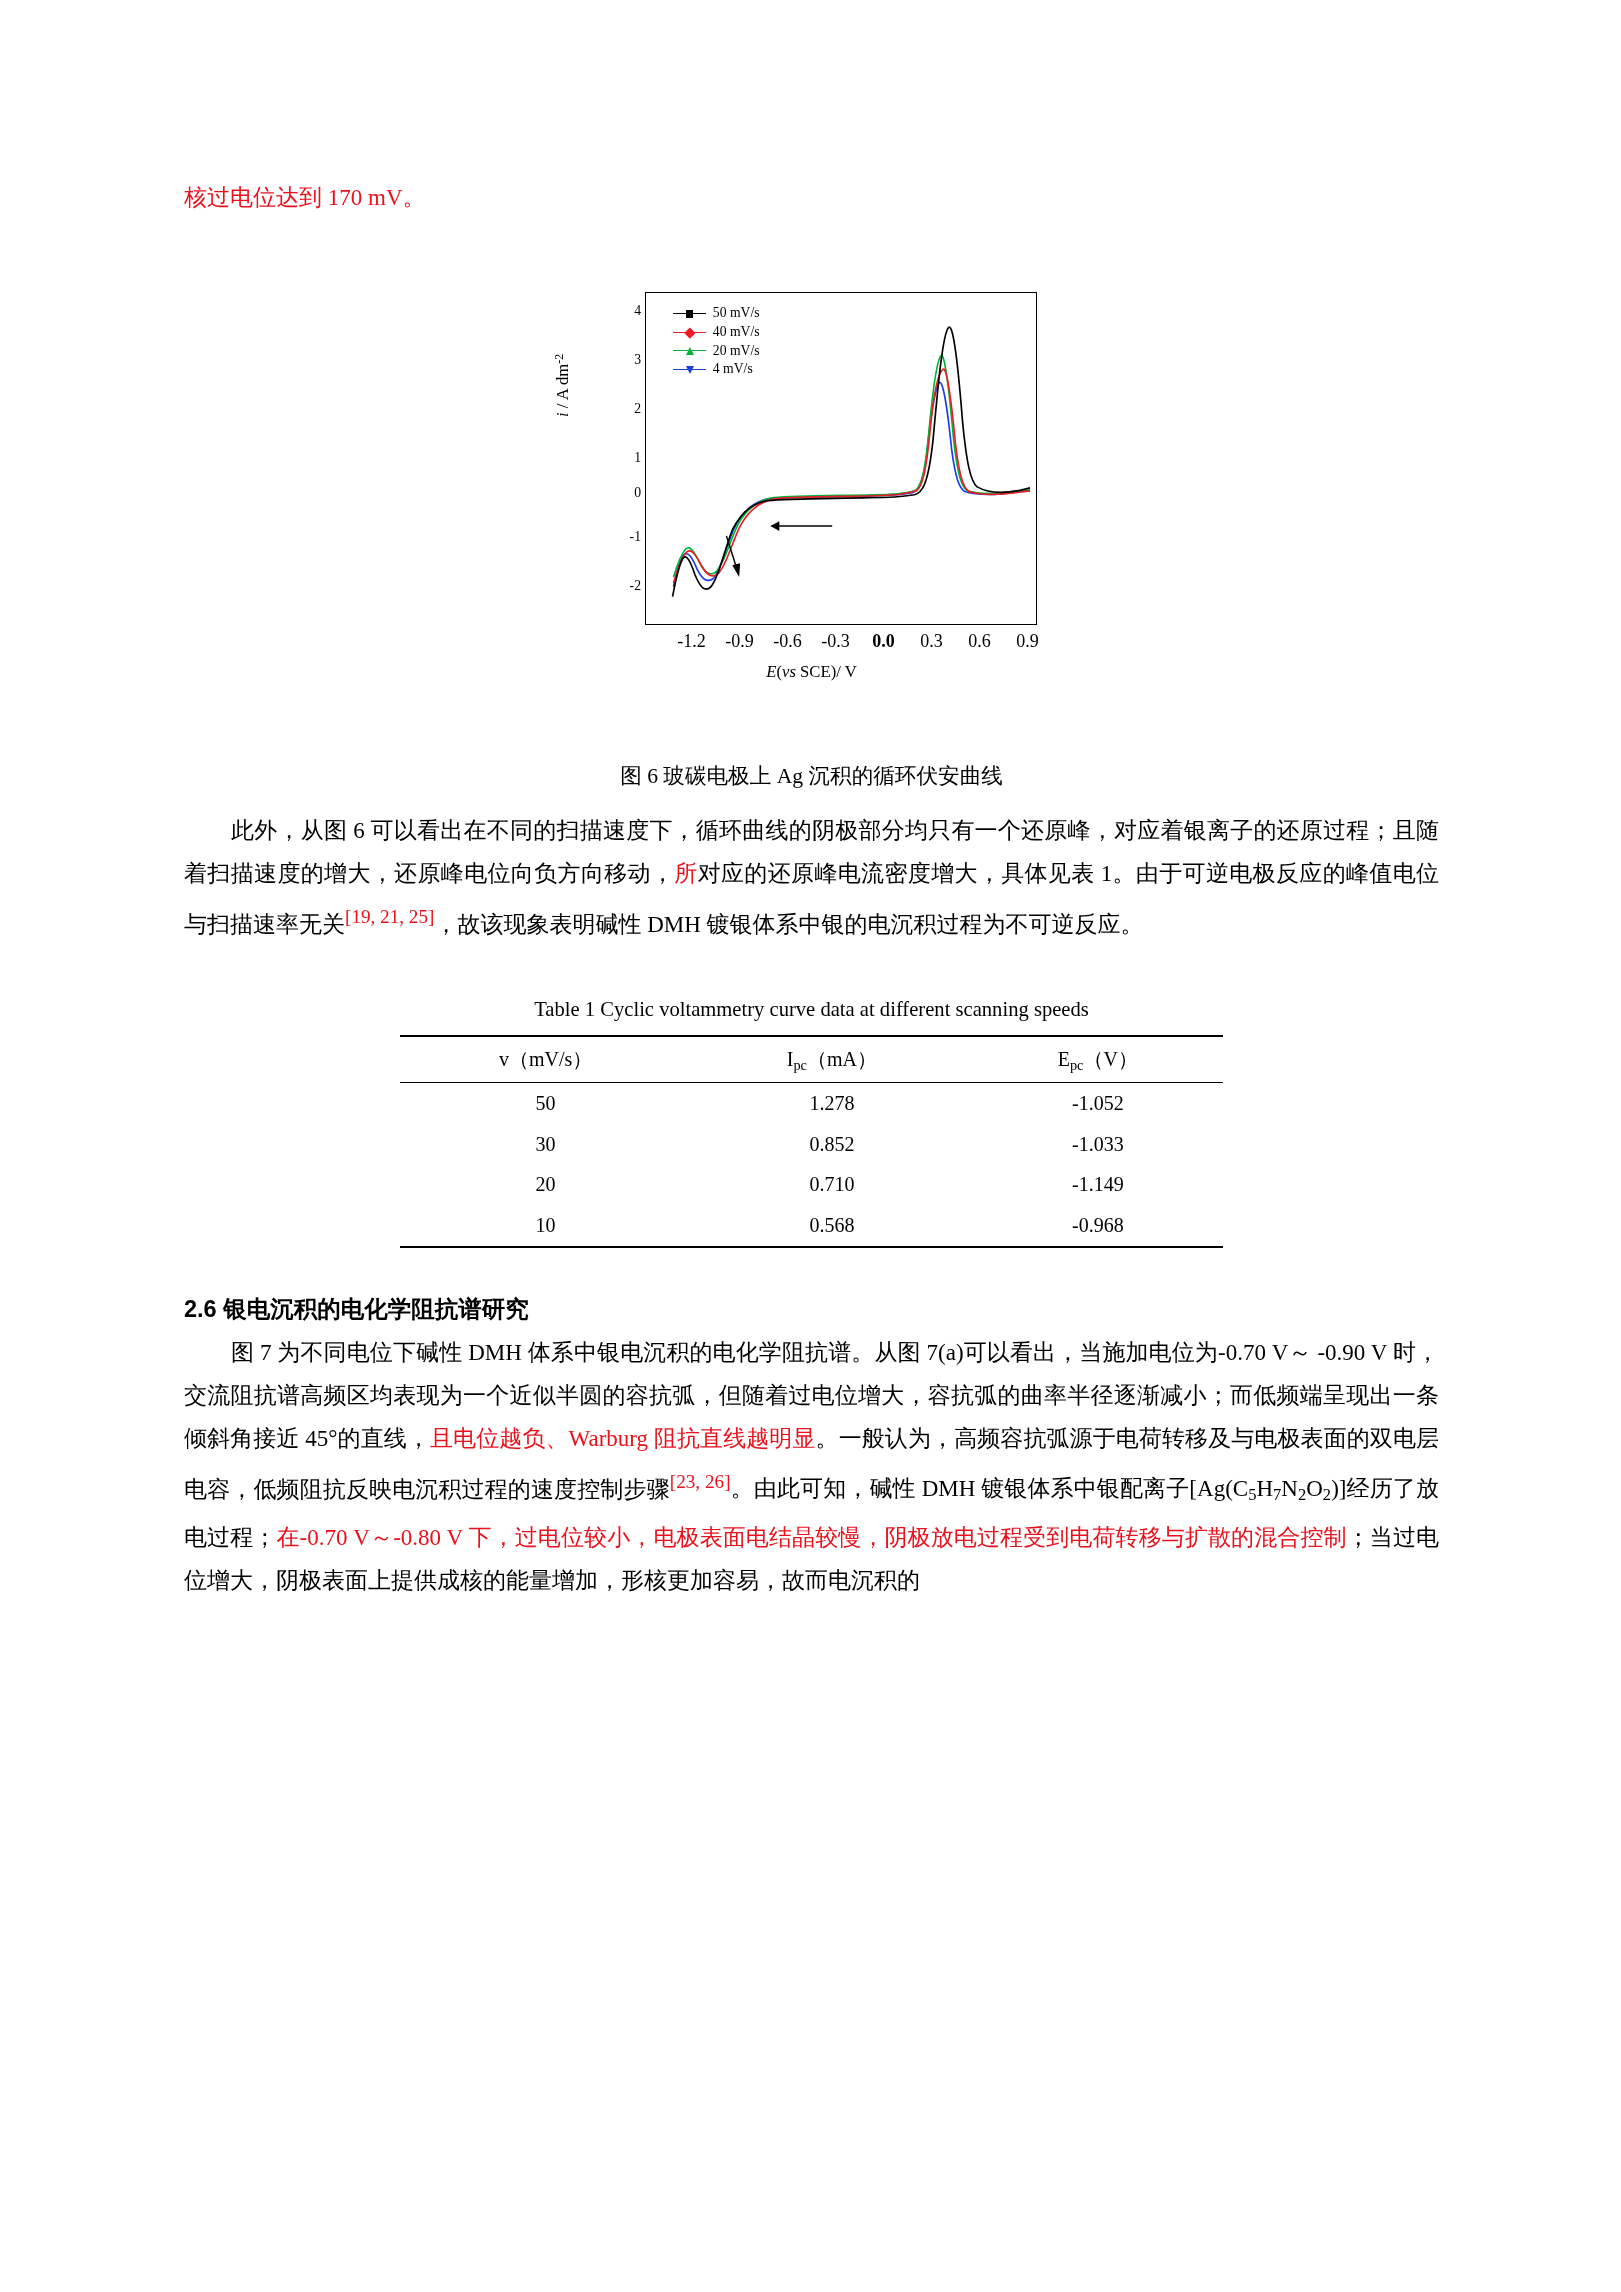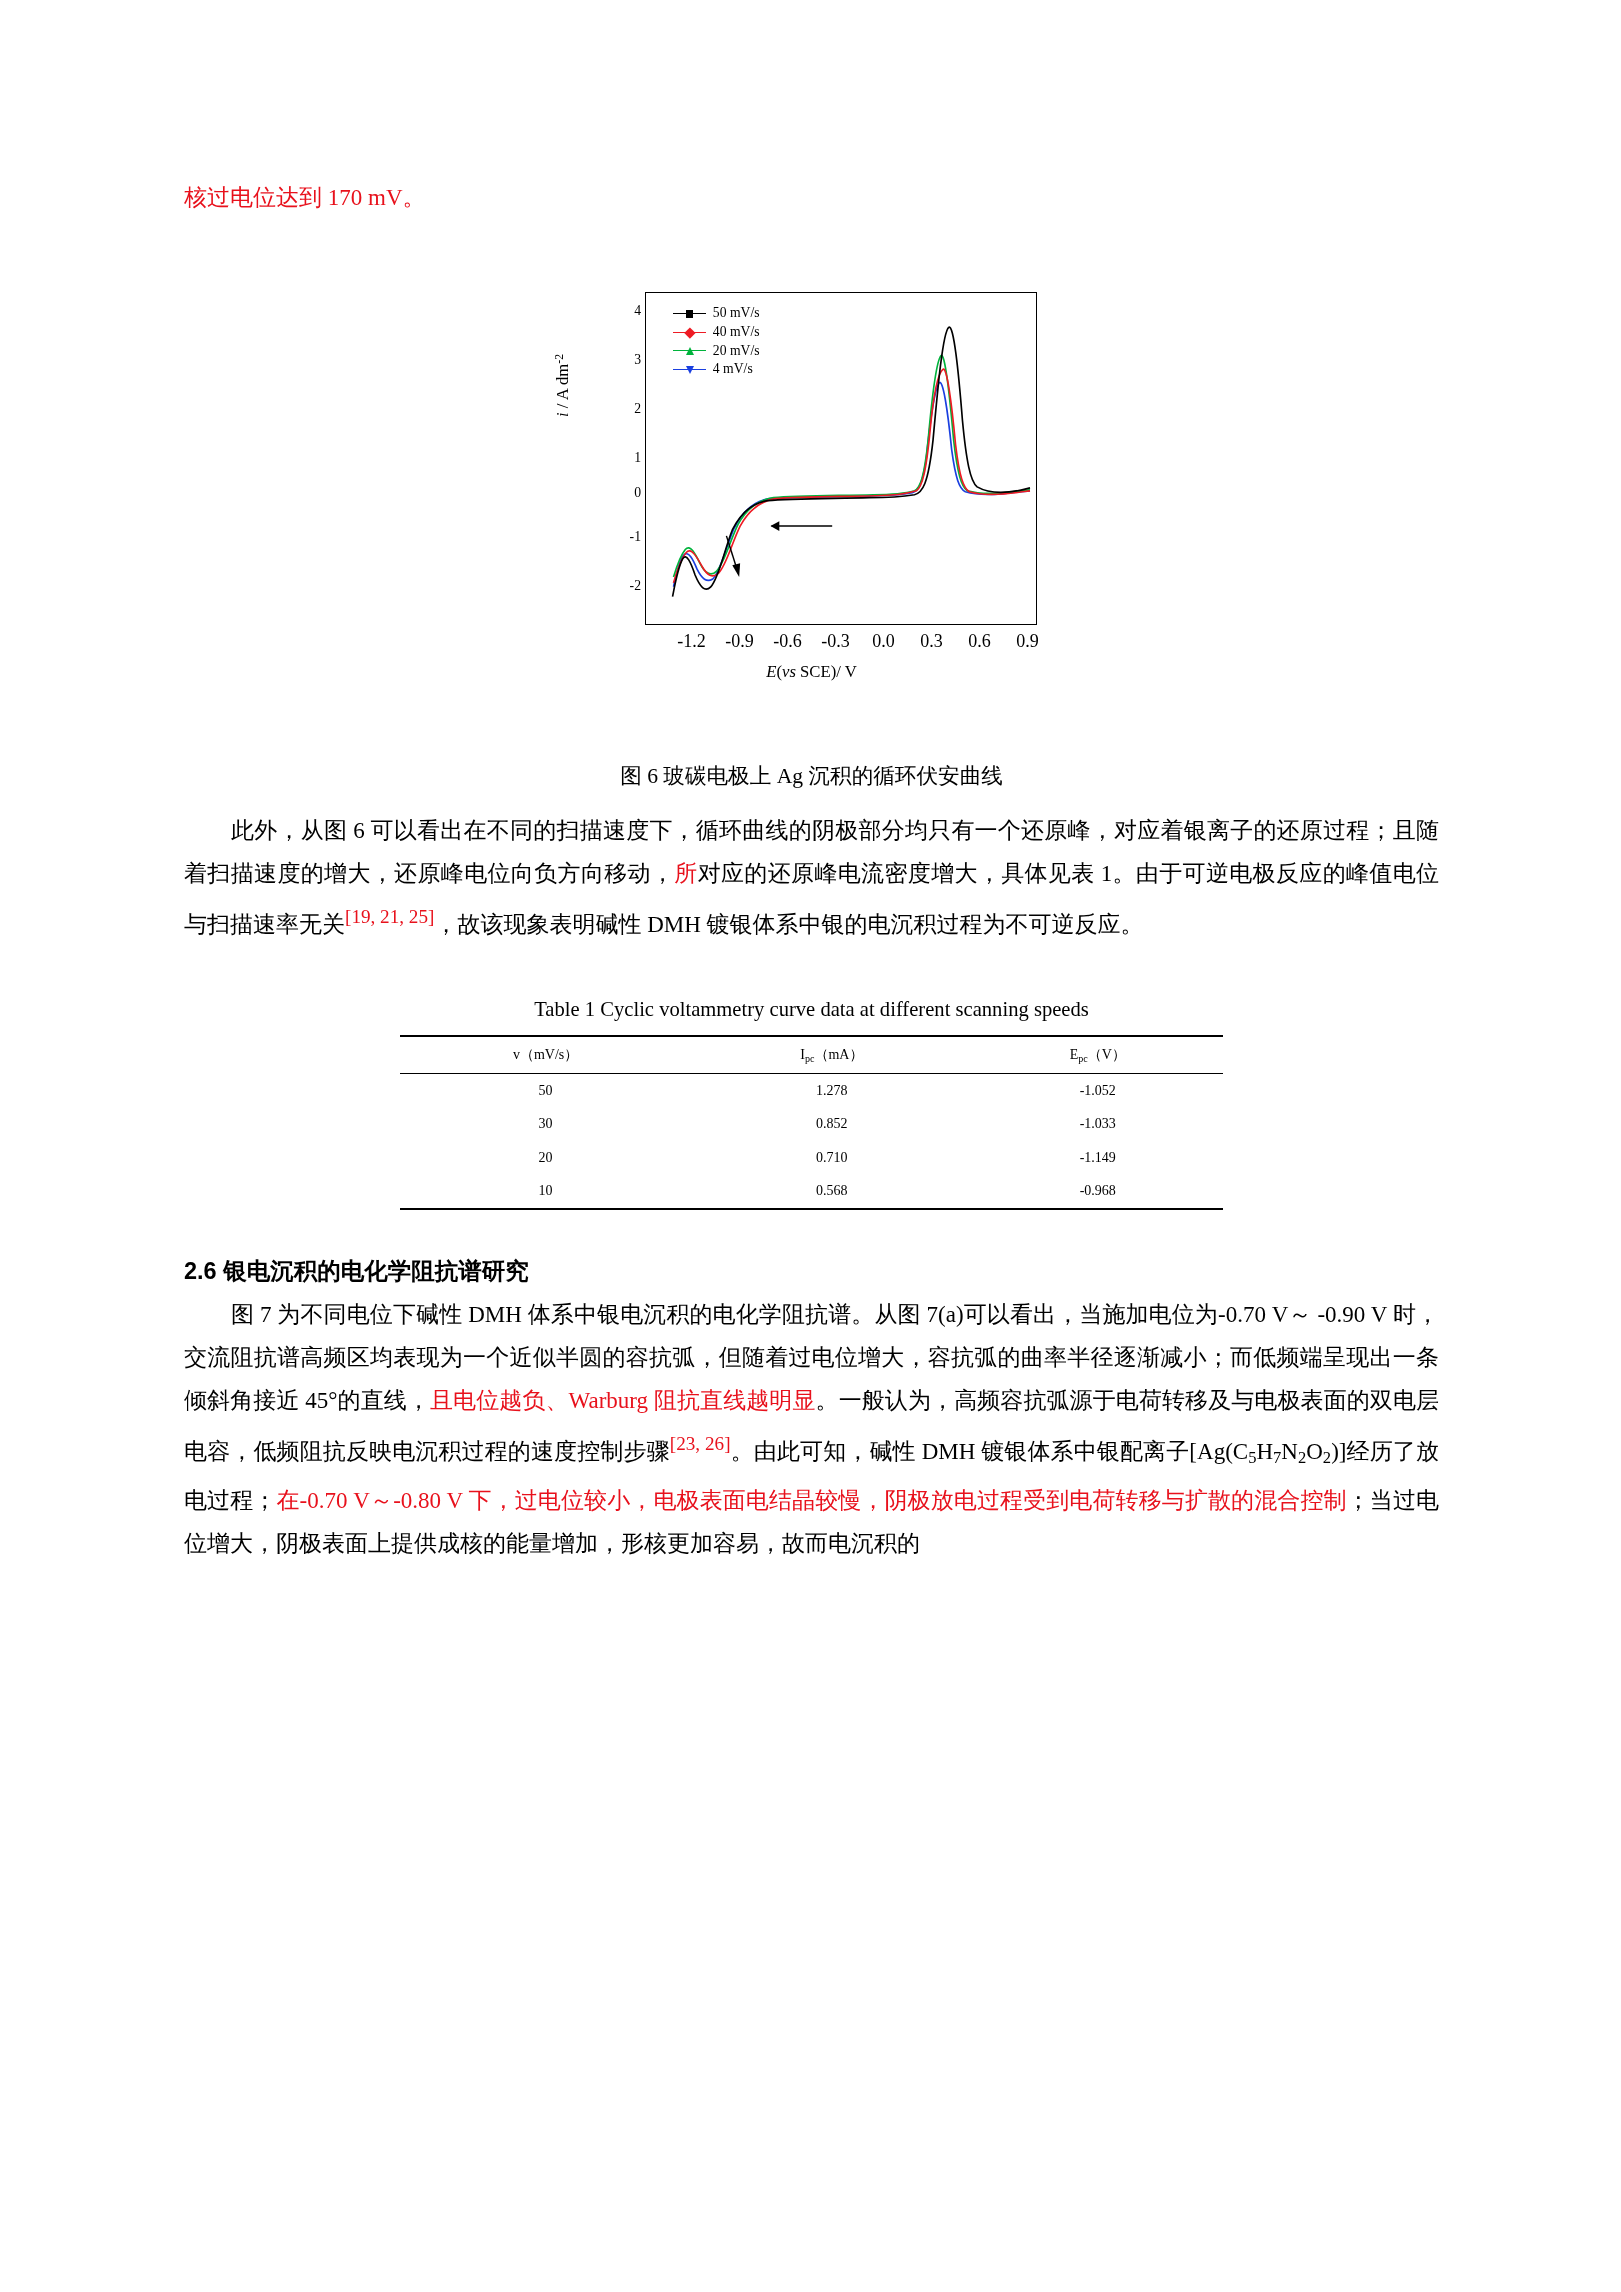--- a/index.html
+++ b/index.html
@@ -55,21 +55,21 @@
   }
   .tblcap-en {
     font-size:20.6px;
     text-align:center;
     line-height:35px;
   }
   table.data {
     border-collapse:collapse;
     margin:7.8px auto 0 auto;
     width:823px;
-    font-size:14px;
+    font-size:20px;
   }
   table.data th, table.data td {
     text-align:center;
     padding:8.8px 0;
     font-weight:normal;
   }
   table.data thead th { border-top:2.2px solid #000; border-bottom:1.2px solid #000; }
   table.data tbody tr:last-child td { border-bottom:2.2px solid #000; }
   .sub { font-size:0.72em; vertical-align:-0.25em; }
   .sup { font-size:0.7em; vertical-align:0.45em; }
@@ -216,21 +216,21 @@
         <div class="ytick" style="top:139px;">2</div>
         <div class="ytick" style="top:188px;">1</div>
         <div class="ytick" style="top:223px;">0</div>
         <div class="ytick" style="top:267px;">-1</div>
         <div class="ytick" style="top:316px;">-2</div>
 
         <div class="xtick" style="left:111px;">-1.2</div>
         <div class="xtick" style="left:159px;">-0.9</div>
         <div class="xtick" style="left:207px;">-0.6</div>
         <div class="xtick" style="left:255px;">-0.3</div>
-        <div class="xtick" style="left:303px;">0.0</div>
+        <div class="xtick" style="left:303px;font-weight:bold;">0.0</div>
         <div class="xtick" style="left:351px;">0.3</div>
         <div class="xtick" style="left:399px;">0.6</div>
         <div class="xtick" style="left:447px;">0.9</div>
 
         <div class="xlabel">
           <span style="font-style:italic;">E</span>(<span style="font-style:italic;">vs</span> SCE)/ V
         </div>
       </div>
 
       <div class="figcap" style="margin-top:57px;">图 6  玻碳电极上 Ag 沉积的循环伏安曲线</div>

